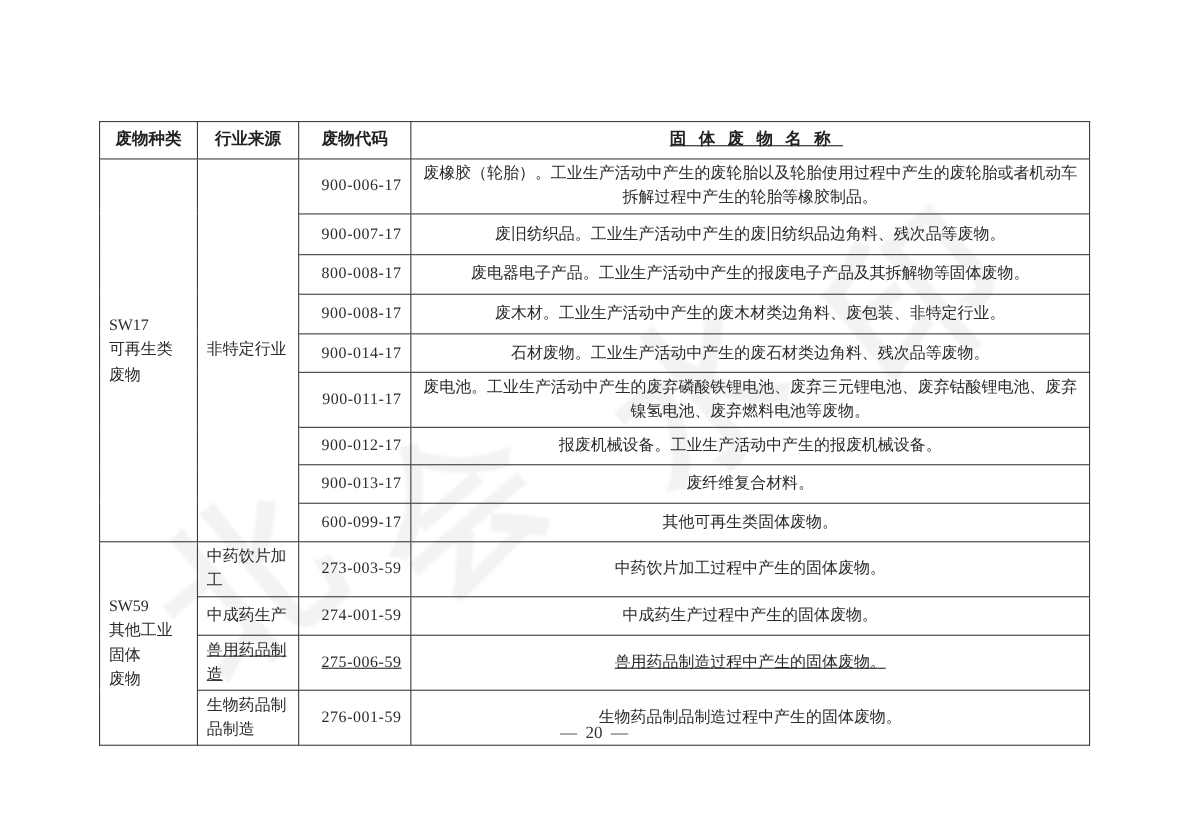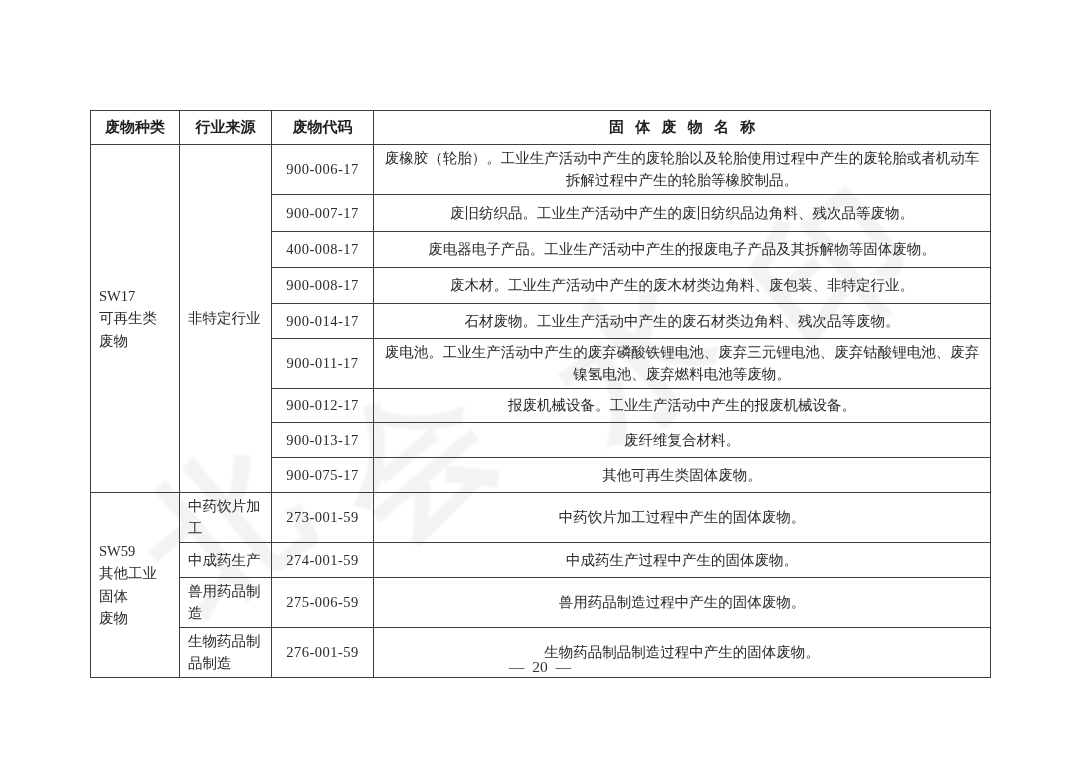--- a/index.html
+++ b/index.html
@@ -54,31 +54,31 @@
     padding: 2px 8px;
   }
   table.waste-table thead tr { height: 34px; }
   th.hdr {
     font-weight: 700;
     font-size: 15px;
     text-align: center;
     color: #222222;
     padding: 2px 0;
   }
-  th.hdr-name { letter-spacing: 0.75em; text-indent: 0.75em; }
+  th.hdr-name { letter-spacing: 0.75em; text-indent: 0.75em; text-decoration: underline; }
   td.cat-cell {
     text-align: left;
     padding: 2px 3px;
   }
   td.ind-cell {
     text-align: left;
     padding: 2px 5px;
   }
   td.code-cell {
-    text-align: center;
+    text-align: right;
     font-family: "Liberation Serif", serif;
     letter-spacing: 0.5px;
     padding: 2px 2px;
     margin-top: 25px;
   }
   td.name-cell {
     text-align: center;
     padding: 2px 6px;
   }
   
@@ -129,21 +129,21 @@
           </td>
           <td class="ind-cell" rowspan="9">非特定行业</td>
           <td class="code-cell">900-006-17</td>
           <td class="name-cell">废橡胶（轮胎）。工业生产活动中产生的废轮胎以及轮胎使用过程中产生的废轮胎或者机动车拆解过程中产生的轮胎等橡胶制品。</td>
         </tr>
         <tr style="height: 37px;">
           <td class="code-cell">900-007-17</td>
           <td class="name-cell">废旧纺织品。工业生产活动中产生的废旧纺织品边角料、残次品等废物。</td>
         </tr>
         <tr style="height: 36px;">
-          <td class="code-cell">400-008-17</td>
+          <td class="code-cell">800-008-17</td>
           <td class="name-cell">废电器电子产品。工业生产活动中产生的报废电子产品及其拆解物等固体废物。</td>
         </tr>
         <tr style="height: 36px;">
           <td class="code-cell">900-008-17</td>
           <td class="name-cell">废木材。工业生产活动中产生的废木材类边角料、废包装、非特定行业。</td>
         </tr>
         <tr style="height: 35px;">
           <td class="code-cell">900-014-17</td>
           <td class="name-cell">石材废物。工业生产活动中产生的废石材类边角料、残次品等废物。</td>
         </tr>
@@ -153,39 +153,39 @@
         </tr>
         <tr style="height: 34px;">
           <td class="code-cell">900-012-17</td>
           <td class="name-cell">报废机械设备。工业生产活动中产生的报废机械设备。</td>
         </tr>
         <tr style="height: 35px;">
           <td class="code-cell">900-013-17</td>
           <td class="name-cell">废纤维复合材料。</td>
         </tr>
         <tr style="height: 35px;">
-          <td class="code-cell">900-075-17</td>
+          <td class="code-cell">600-099-17</td>
           <td class="name-cell">其他可再生类固体废物。</td>
         </tr>
         <tr style="height: 37px;">
           <td class="cat-cell" rowspan="4">
             <div>SW59</div>
             <div>其他工业固体</div>
             <div>废物</div>
           </td>
           <td class="ind-cell">中药饮片加工</td>
-          <td class="code-cell">273-001-59</td>
+          <td class="code-cell">273-003-59</td>
           <td class="name-cell">中药饮片加工过程中产生的固体废物。</td>
         </tr>
         <tr style="height: 35px;">
           <td class="ind-cell">中成药生产</td>
           <td class="code-cell">274-001-59</td>
           <td class="name-cell">中成药生产过程中产生的固体废物。</td>
         </tr>
-        <tr style="height: 37px;">
+        <tr style="height: 37px; text-decoration: underline;">
           <td class="ind-cell">兽用药品制造</td>
           <td class="code-cell">275-006-59</td>
           <td class="name-cell">兽用药品制造过程中产生的固体废物。</td>
         </tr>
         <tr style="height: 47px;">
           <td class="ind-cell">生物药品制品制造</td>
           <td class="code-cell">276-001-59</td>
           <td class="name-cell">生物药品制品制造过程中产生的固体废物。</td>
         </tr>
       </tbody>

